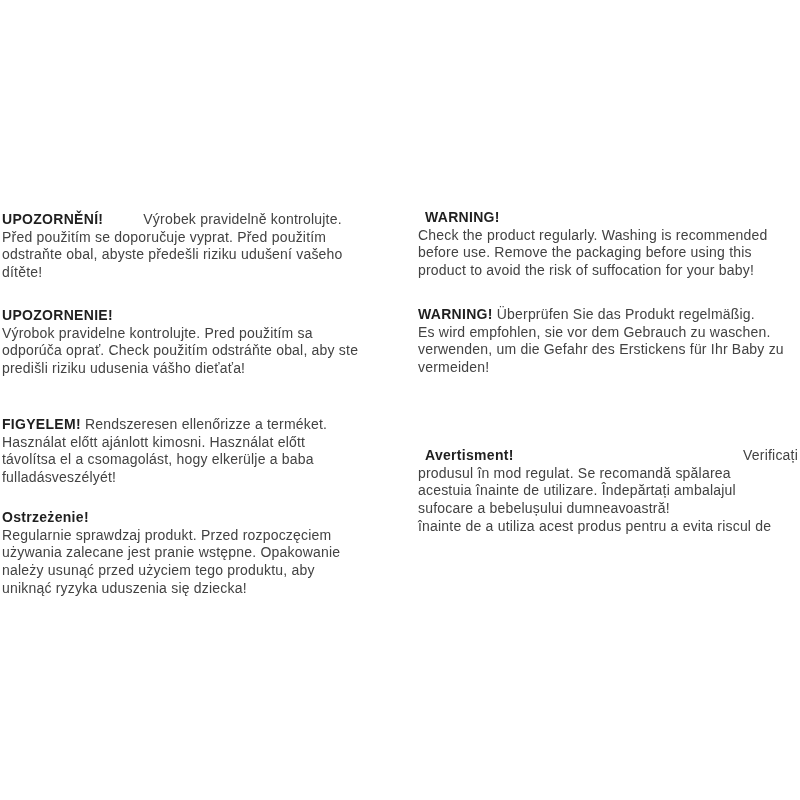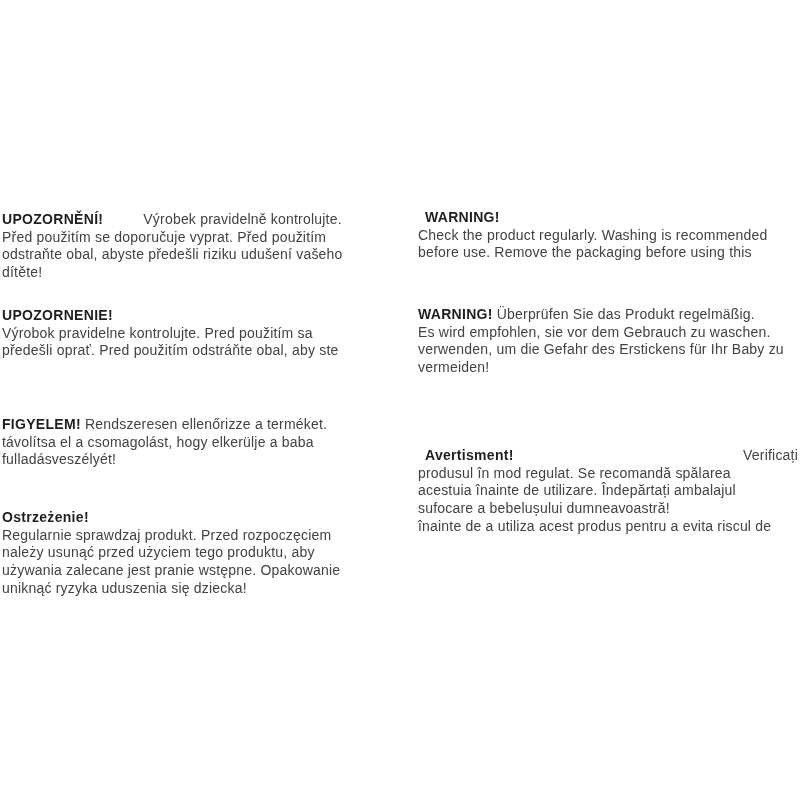--- a/index.html
+++ b/index.html
@@ -50,43 +50,46 @@
       <span class="hd gap-after">UPOZORNĚNÍ!</span><span>Výrobek pravidelně kontrolujte.</span>
     </div>
     <div class="line">Před použitím se doporučuje vyprat. Před použitím</div>
     <div class="line">odstraňte obal, abyste předešli riziku udušení vašeho</div>
     <div class="line">dítěte!</div>
   </div>
 
   <div class="block col-left" style="top:307px">
     <div class="line hd">UPOZORNENIE!</div>
     <div class="line">Výrobok pravidelne kontrolujte. Pred použitím sa</div>
-    <div class="line">předešli oprať. Pred použitím odstráňte obal, aby ste</div>
+    <div class="line">odporúča oprať. Check použitím odstráňte obal, aby ste</div>
+    <div class="line">predišli riziku udusenia vášho dieťaťa!</div>
   </div>
 
   <div class="block col-left" style="top:416px">
     <div class="line">
       <span class="hd sp-after">FIGYELEM!</span><span>Rendszeresen ellenőrizze a terméket.</span>
     </div>
+    <div class="line">Használat előtt ajánlott kimosni. Használat előtt</div>
     <div class="line">távolítsa el a csomagolást, hogy elkerülje a baba</div>
     <div class="line">fulladásveszélyét!</div>
   </div>
 
   <div class="block col-left" style="top:509px">
     <div class="line hd">Ostrzeżenie!</div>
     <div class="line">Regularnie sprawdzaj produkt. Przed rozpoczęciem</div>
+    <div class="line">używania zalecane jest pranie wstępne. Opakowanie</div>
     <div class="line">należy usunąć przed użyciem tego produktu, aby</div>
-    <div class="line">używania zalecane jest pranie wstępne. Opakowanie</div>
     <div class="line">uniknąć ryzyka uduszenia się dziecka!</div>
   </div>
 
   <div class="block col-right" style="top:209px">
     <div class="line hd hd-indent">WARNING!</div>
     <div class="line">Check the product regularly. Washing is recommended</div>
     <div class="line">before use. Remove the packaging before using this</div>
+    <div class="line">product to avoid the risk of suffocation for your baby!</div>
   </div>
 
   <div class="block col-right" style="top:306px">
     <div class="line">
       <span class="hd sp-after">WARNING!</span><span>Überprüfen Sie das Produkt regelmäßig.</span>
     </div>
     <div class="line">Es wird empfohlen, sie vor dem Gebrauch zu waschen.</div>
     <div class="line">verwenden, um die Gefahr des Erstickens für Ihr Baby zu</div>
     <div class="line">vermeiden!</div>
   </div>

